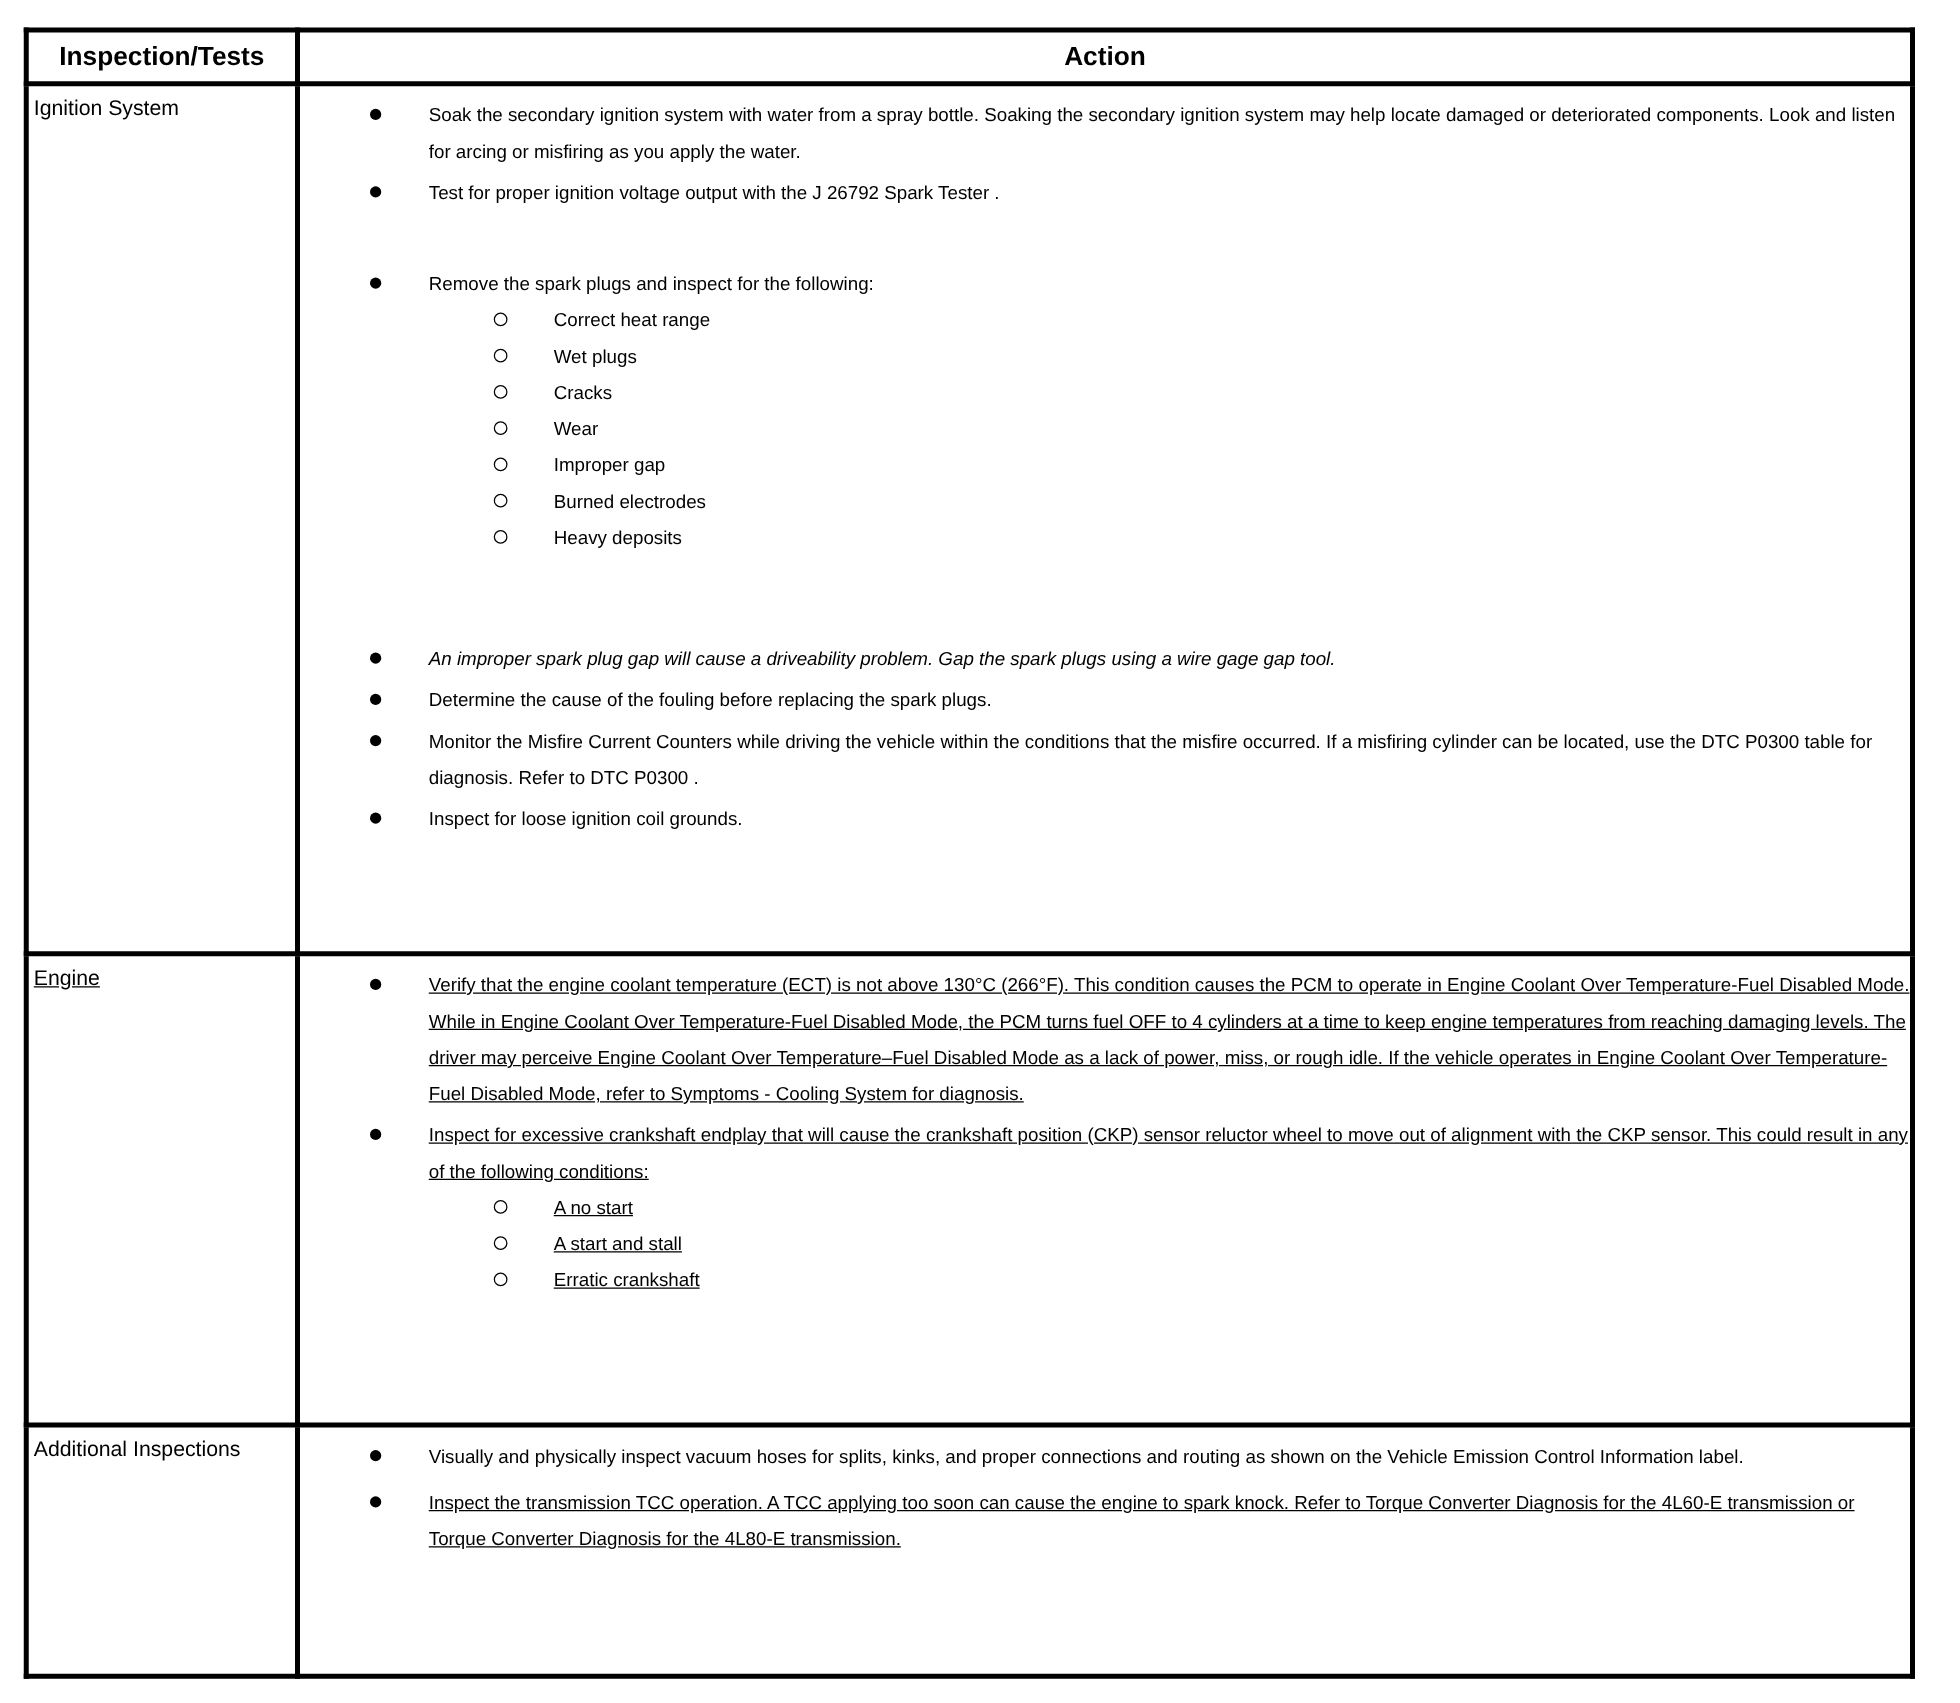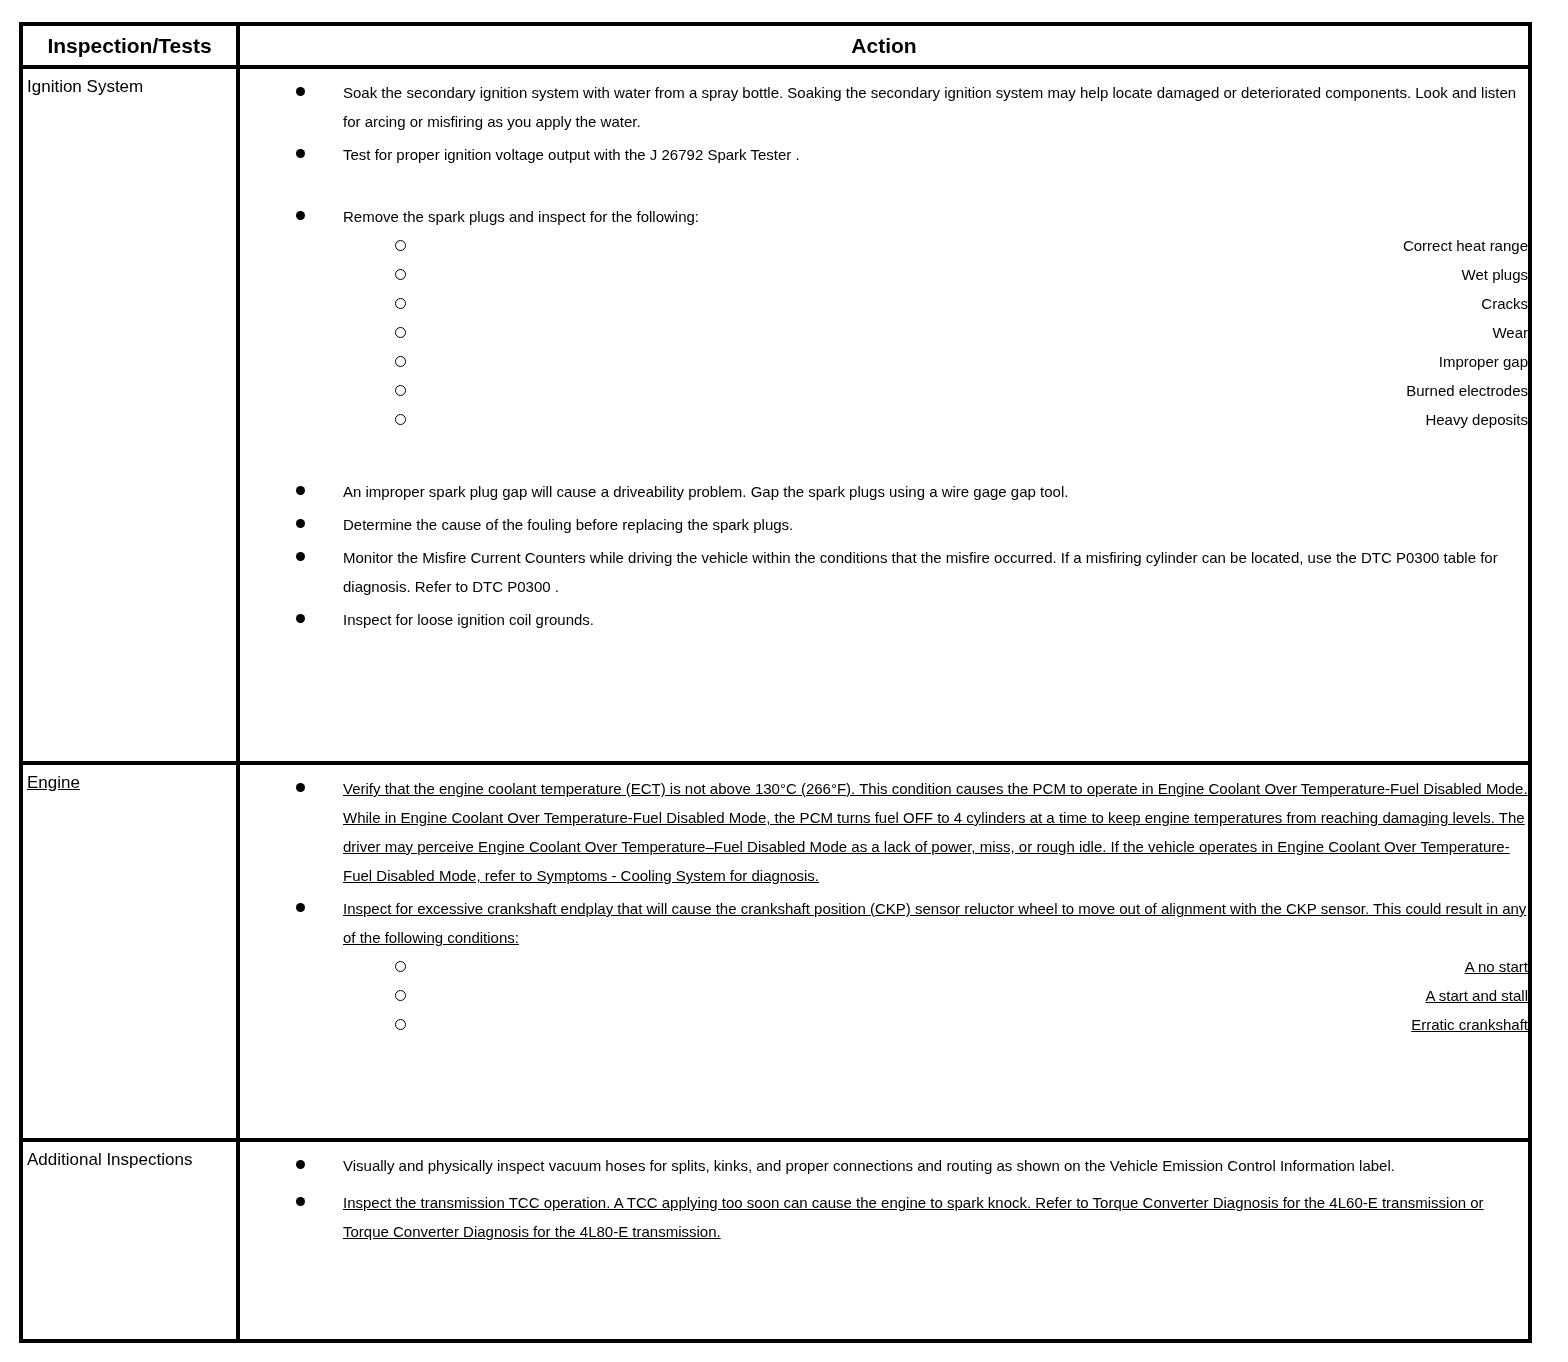--- a/index.html
+++ b/index.html
@@ -13,21 +13,21 @@
   }
   .tbl th { font-weight: bold; font-size: 21px; height: 39px; vertical-align: middle; text-align: center; }
   .col1 { width: 217px; }
   .cell-label { font-size: 17px; line-height: 28px; padding: 4px 0 0 4px !important; }
   .action { font-size: 15px; line-height: 29px; padding: 0 6px 0 0; }
   .blist { list-style: none; margin: 0; padding: 0; }
   .bitem { position: relative; padding-left: 103px; margin: 0; }
   .bullet { position: absolute; left: 55px; top: 0; width: 10px; text-align: center; font-size: 14px; }
   .bullet::before { content: ""; display: inline-block; width: 9px; height: 9px; border-radius: 50%; background: #000; vertical-align: middle; margin-top: -3px; }
   .slist { list-style: none; margin: 0; padding: 0; }
-  .sitem { position: relative; padding-left: 100px; text-align: right; }
+  .sitem { position: relative; padding-left: 100px; }
   .sbullet { position: absolute; left: 52px; top: 0; }
   .sbullet::before { content: ""; display: inline-block; width: 9px; height: 9px; border-radius: 50%; border: 1.5px solid #000; vertical-align: middle; margin-top: -3px; }
 </style>
 </head>
 <body>
 
 <table class="tbl">
   <colgroup>
       <col class="col1">
       <col>
@@ -39,32 +39,32 @@
     </tr>
   </thead>
   <tbody>
 
     <tr style="height:696px;">
       <td class="cell-label">Ignition System</td>
       <td class="action">
         <ul class="blist" style="padding-top:9px;">
           <li class="bitem"><span class="bullet"></span><span>Soak the secondary ignition system with water from a spray bottle. Soaking the secondary ignition system may help locate damaged or deteriorated components. Look and listen for arcing or misfiring as you apply the water.</span></li>
           <li class="bitem" style="margin-top:4px;"><span class="bullet"></span><span>Test for proper ignition voltage output with the J 26792 Spark Tester .</span></li>
-          <li class="bitem" style="margin-top:33px;"><span class="bullet"></span><span>Remove the spark plugs and inspect for the following:</span>
+          <li class="bitem" style="margin-top:44px;"><span class="bullet"></span><span>Remove the spark plugs and inspect for the following:</span>
             <ul class="slist">
               <li class="sitem"><span class="sbullet"></span><span>Correct heat range</span></li>
               <li class="sitem"><span class="sbullet"></span><span>Wet plugs</span></li>
               <li class="sitem"><span class="sbullet"></span><span>Cracks</span></li>
               <li class="sitem"><span class="sbullet"></span><span>Wear</span></li>
               <li class="sitem"><span class="sbullet"></span><span>Improper gap</span></li>
               <li class="sitem"><span class="sbullet"></span><span>Burned electrodes</span></li>
               <li class="sitem"><span class="sbullet"></span><span>Heavy deposits</span></li>
             </ul>
           </li>
-          <li class="bitem" style="margin-top:43px;"><span class="bullet"></span><span>An improper spark plug gap will cause a driveability problem. Gap the spark plugs using a wire gage gap tool.</span></li>
+          <li class="bitem" style="margin-top:68px;font-style:italic;"><span class="bullet"></span><span>An improper spark plug gap will cause a driveability problem. Gap the spark plugs using a wire gage gap tool.</span></li>
           <li class="bitem" style="margin-top:4px;"><span class="bullet"></span><span>Determine the cause of the fouling before replacing the spark plugs.</span></li>
           <li class="bitem" style="margin-top:4px;"><span class="bullet"></span><span>Monitor the Misfire Current Counters while driving the vehicle within the conditions that the misfire occurred. If a misfiring cylinder can be located, use the DTC P0300 table for diagnosis. Refer to DTC P0300 .</span></li>
           <li class="bitem" style="margin-top:4px;"><span class="bullet"></span><span>Inspect for loose ignition coil grounds.</span></li>
         </ul>
       </td>
     </tr>
 
     <tr style="height:377px;text-decoration:underline;">
       <td class="cell-label">Engine</td>
       <td class="action">

